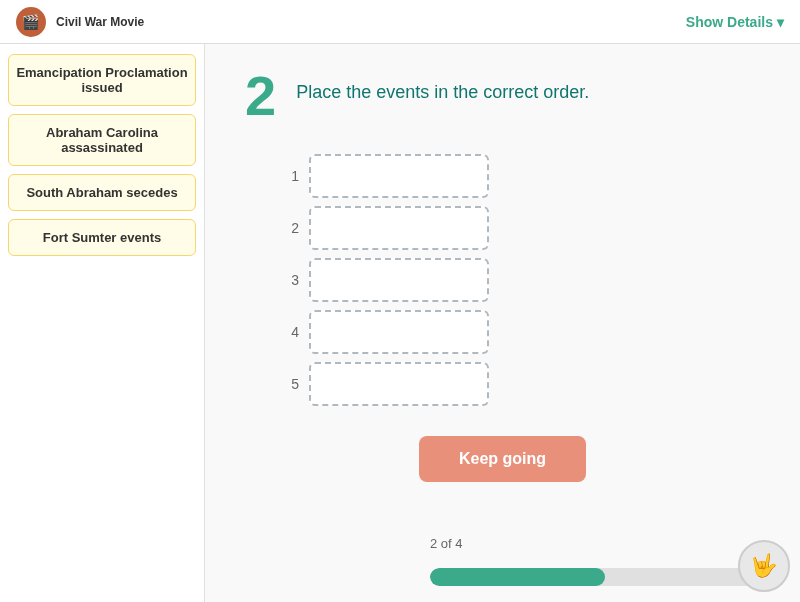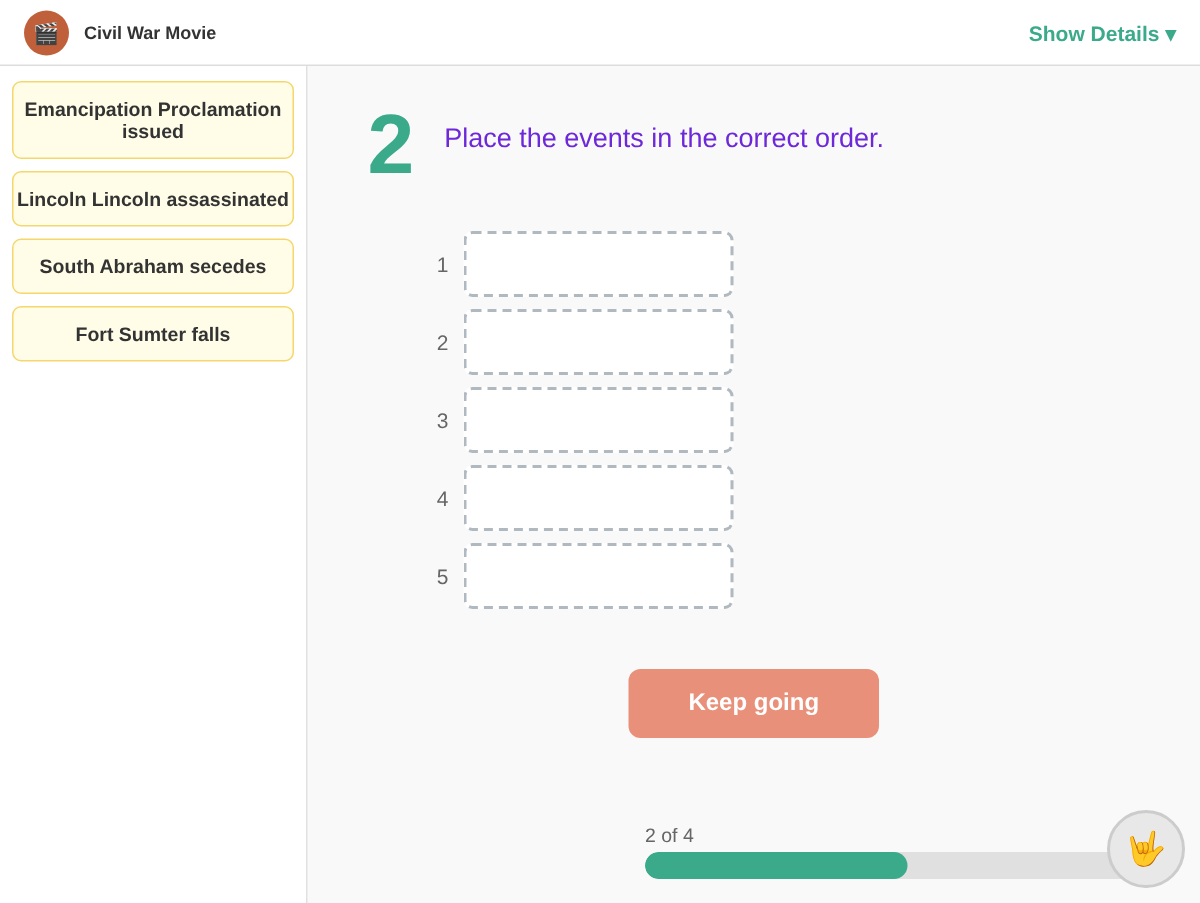--- a/index.html
+++ b/index.html
@@ -101,21 +101,21 @@
       margin-bottom: 30px;
     }
     .question-number {
       font-size: 56px;
       font-weight: 800;
       color: #3aaa8a;
       line-height: 1;
     }
     .question-text {
       font-size: 18px;
-      color: #6d28d9;
+      color: #0f766e;
       font-weight: 500;
       padding-top: 14px;
     }
 
     .drop-zones {
       display: flex;
       flex-direction: column;
       gap: 8px;
       margin-left: 40px;
       margin-bottom: 30px;
@@ -142,36 +142,35 @@
     .keep-going-btn {
       background: #e8907a;
       color: #fff;
       border: none;
       border-radius: 8px;
       padding: 14px 40px;
       font-size: 16px;
       font-weight: 700;
       cursor: pointer;
       align-self: center;
-      margin-top: 10px;
     }
 
     
     .bottom-bar {
       position: absolute;
       bottom: 0;
       left: 205px;
       right: 0;
       padding: 10px 20px 16px 20px;
       background: #f9f9f9;
     }
     .progress-label {
       font-size: 13px;
       color: #666;
-      margin-bottom: 4px;
+      margin-bottom: 17px;
     }
     .progress-track {
       height: 18px;
       background: #e0e0e0;
       border-radius: 9px;
       overflow: hidden;
     }
     .progress-fill {
       height: 100%;
       background: #3aaa8a;
@@ -207,23 +206,23 @@
     <span>Show Details</span>
     <span>▾</span>
   </button>
 </div>
 
 <div class="main">
 
   <div class="sidebar">
 
   <div class="event-card">Emancipation Proclamation issued</div>
-      <div class="event-card">Lincoln Lincoln assassinated</div>
+      <div class="event-card">Abraham Carolina assassinated</div>
       <div class="event-card">South Abraham secedes</div>
-      <div class="event-card">Fort Sumter falls</div>
+      <div class="event-card">Fort Sumter events</div>
     </div>
 
   <div class="content">
     <div class="question-header">
       <div class="question-number">2</div>
       <div class="question-text">Place the events in the correct order.</div>
     </div>
 
     <div class="drop-zones">
 

